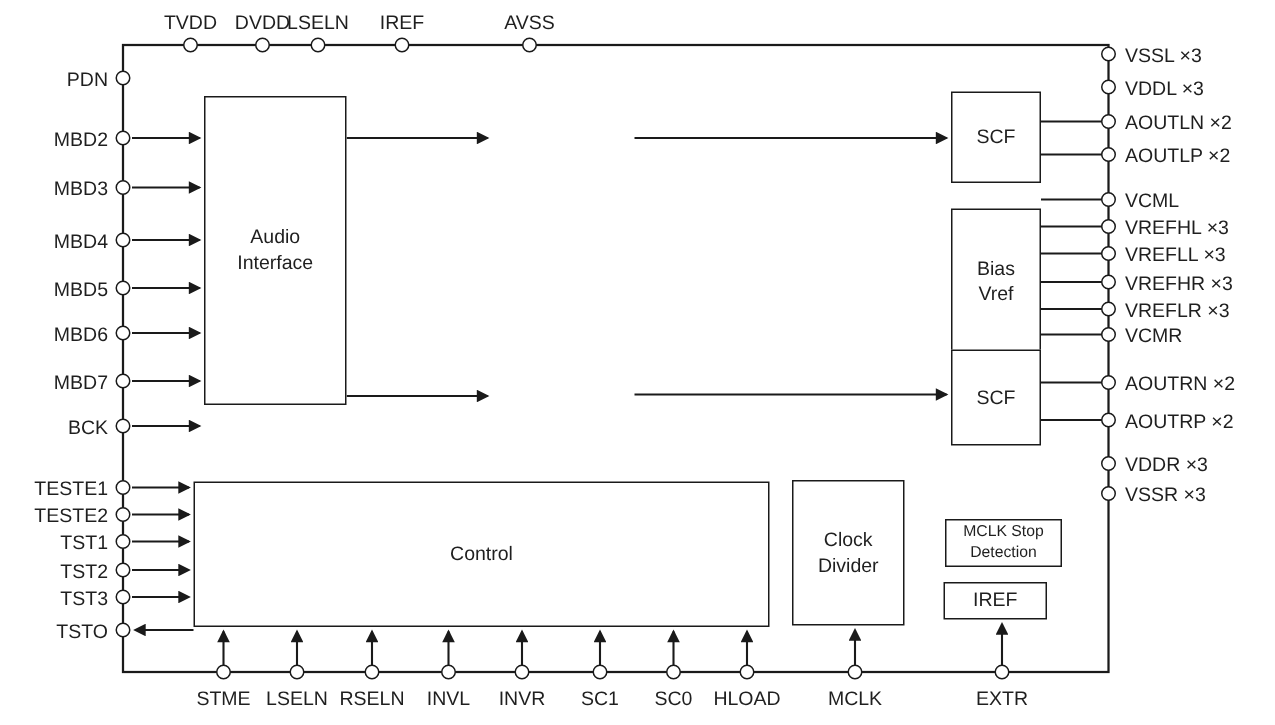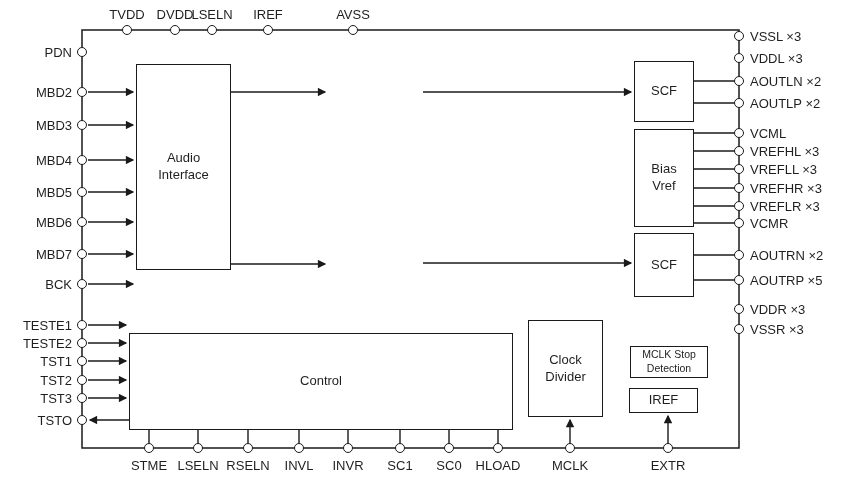--- a/index.html
+++ b/index.html
@@ -79,28 +79,28 @@
     </g>
   </svg>
 
   <div class="block" style="left:136px;top:64px;width:95px;height:206px">
     <span class="lbl">Audio
 Interface</span>
   </div>
   <div class="block" style="left:634px;top:61px;width:60px;height:61px">
     <span class="lbl">SCF</span>
   </div>
-  <div class="block" style="left:634px;top:129px;width:60px;height:98px">
+  <div class="block" style="left:634px;top:139px;width:60px;height:98px">
     <span class="lbl">Bias
 Vref</span>
   </div>
   <div class="block" style="left:634px;top:233px;width:60px;height:64px">
     <span class="lbl">SCF</span>
   </div>
-  <div class="block" style="left:129px;top:333px;width:384px;height:97px">
+  <div class="block" style="left:129px;top:321px;width:384px;height:97px">
     <span class="lbl">Control</span>
   </div>
   <div class="block" style="left:528px;top:320px;width:75px;height:97px">
     <span class="lbl">Clock
 Divider</span>
   </div>
   <div class="block small" style="left:630px;top:346px;width:78px;height:32px">
     <span class="lbl">MCLK Stop
 Detection</span>
   </div>
@@ -225,21 +225,21 @@
   <div class="pin p-right" style="left:739px;top:223px">
       <span class="c"></span>
       <span class="lbl">VCMR</span>
     </div>
   <div class="pin p-right" style="left:739px;top:255px">
       <span class="c"></span>
       <span class="lbl">AOUTRN ×2</span>
     </div>
   <div class="pin p-right" style="left:739px;top:280px">
       <span class="c"></span>
-      <span class="lbl">AOUTRP ×5</span>
+      <span class="lbl">AOUTRP ×2</span>
     </div>
   <div class="pin p-right" style="left:739px;top:309px">
       <span class="c"></span>
       <span class="lbl">VDDR ×3</span>
     </div>
   <div class="pin p-right" style="left:739px;top:329px">
       <span class="c"></span>
       <span class="lbl">VSSR ×3</span>
     </div>
 

